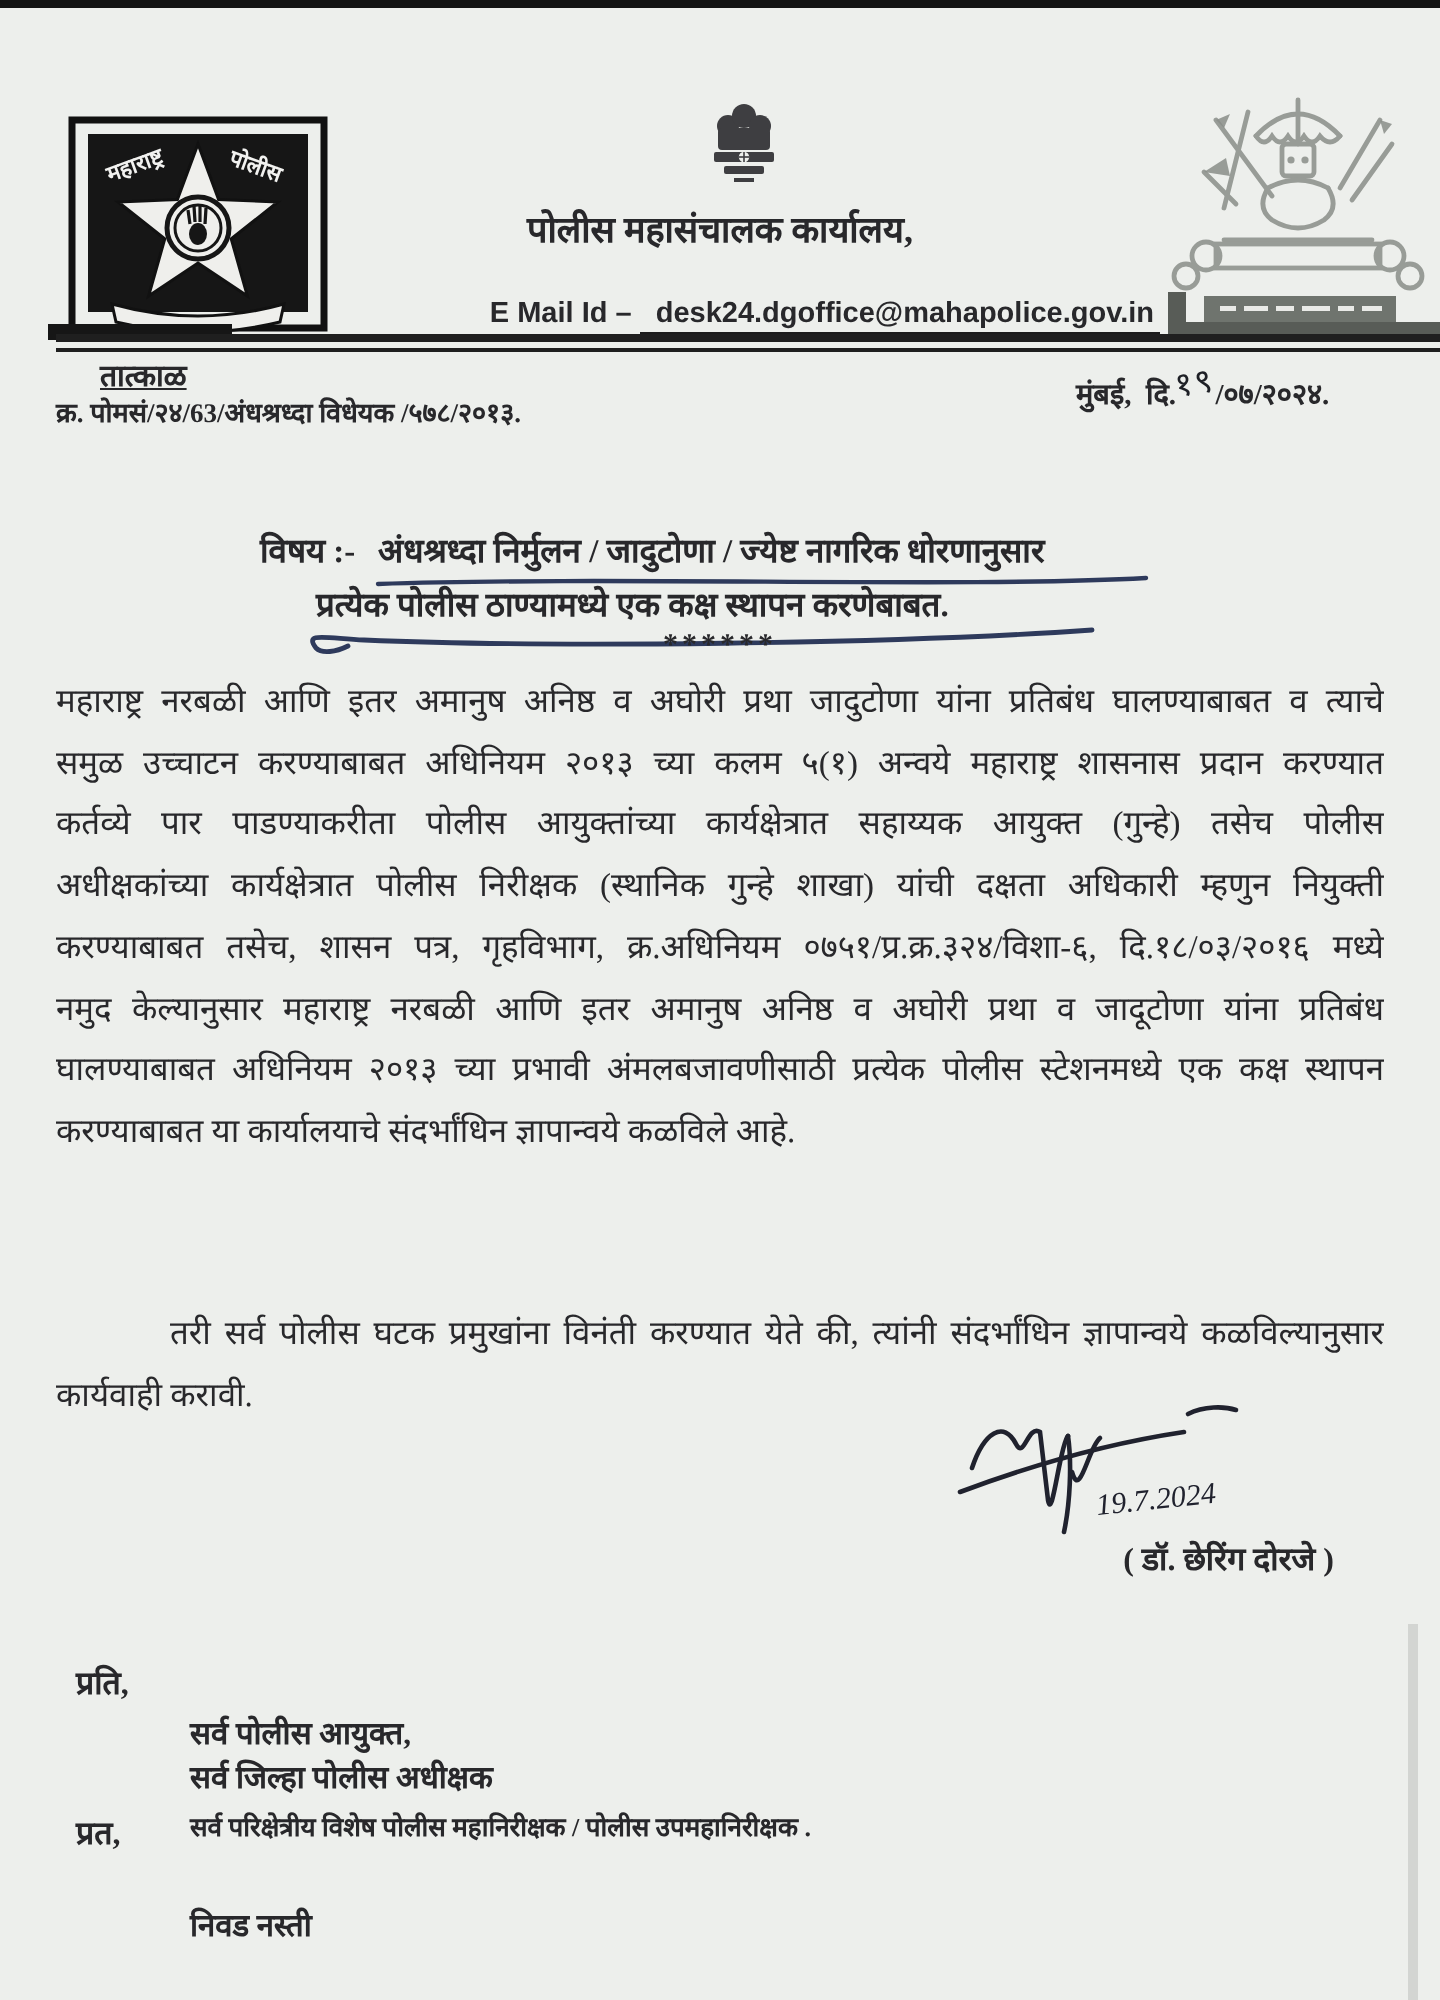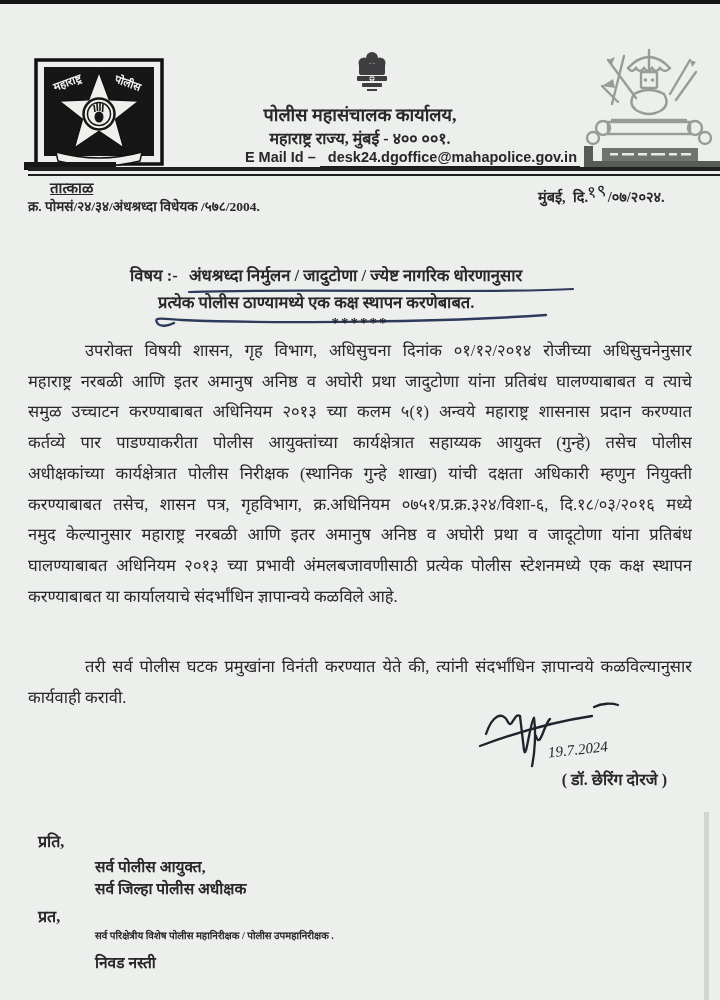--- a/index.html
+++ b/index.html
@@ -54,21 +54,21 @@
   .sig{left:472px;top:692px;width:172px;height:82px;}
   .sig-name{left:452px;top:768px;width:215px;text-align:right;font-size:16px;font-weight:bold;white-space:nowrap;}
   .sig-desig{left:422px;top:790px;width:292px;text-align:center;font-size:15.5px;font-weight:600;white-space:nowrap;}
 
   
   .dist{font-size:16px;font-weight:600;white-space:nowrap;}
   .prati{left:38px;top:830px;}
   .to1{left:95px;top:855px;font-size:15.5px;}
   .to2{left:95px;top:877px;font-size:15.5px;}
   .prat{left:38px;top:905px;}
-  .cc1{left:95px;top:928px;font-size:10px;}
+  .cc1{left:95px;top:904px;font-size:13px;}
   .cc2{left:95px;top:951px;font-size:15.5px;}
 
   .scanline-right{left:704px;top:812px;width:5px;height:188px;background:#d3d5d2;}
 </style>
 </head>
 <body>
 
 <div class="page">
 
   <div class="abs topbar"></div>
@@ -101,21 +101,20 @@
       <rect x="15" y="41" width="10" height="2"></rect>
     </g>
     <circle cx="20" cy="30.5" r="2.6" fill="#edefec"></circle>
     <g stroke="#3e3e41" stroke-width="0.8">
       <line x1="20" y1="28" x2="20" y2="33"></line>
         <line x1="17.5" y1="30.5" x2="22.5" y2="30.5"></line>
     </g>
   </svg>
 
   <div class="abs office1">पोलीस महासंचालक कार्यालय,</div>
-  <div class="abs office2">महाराष्ट्र राज्य, मुंबई - ४०० ००१.</div>
   <div class="abs email-row">
     <span>E Mail Id –</span>
     <span class="email">desk24.dgoffice@mahapolice.gov.in</span>
   </div>
 
   <svg class="abs stamp" viewBox="0 0 142 132">
     <g fill="none" stroke="#8a8e89" stroke-width="2.4" opacity="0.85" stroke-linecap="round">
       <path d="M50,26 Q71,4 92,26"></path>
       <path d="M50,26 q4,6 8,0 q4,6 8,0 q4,6 8,0 q4,6 8,0 q5,6 10,0"></path>
       <line x1="71" y1="8" x2="71" y2="30"></line>
@@ -150,40 +149,39 @@
       <rect x="91" y="111" width="8" height="2.5"></rect>
         <rect x="103" y="111" width="10" height="2.5"></rect>
     </g>
     <path d="M6,119 H142 V128 H6 Z" fill="#585c57"></path>
     <rect x="6" y="104" width="9" height="16" fill="#585c57"></rect>
   </svg>
 
   <div class="abs rule"></div>
 
   <div class="abs urgent">तात्काळ</div>
-  <div class="abs refno">क्र. पोमसं/२४/३४/अंधश्रध्दा विधेयक /५७८/2004.</div>
+  <div class="abs refno">क्र. पोमसं/२४/63/अंधश्रध्दा विधेयक /५७८/२०१३.</div>
   <div class="abs dateline">
     <span>मुंबई,</span>&nbsp;
     <span>दि.</span><span class="hw-day">१९</span><span>/०७/२०२४.</span>
   </div>
 
 
   <div class="abs vishay-label">विषय :-</div>
   <div class="abs vishay-l2">प्रत्येक पोलीस ठाण्यामध्ये एक कक्ष स्थापन करणेबाबत.</div>
   <div class="abs vishay-l1">अंधश्रध्दा निर्मुलन / जादुटोणा / ज्येष्ट नागरिक धोरणानुसार</div>
   <svg class="abs u1" viewBox="0 0 392 10">
     <path d="M4,6 C120,2 300,8 388,3" fill="none" stroke="#2e3a5c" stroke-width="2.2" stroke-linecap="round"></path>
   </svg>
   <svg class="abs u2" viewBox="0 0 406 17">
     <path d="M400,4 C300,11 130,13 36,9 C16,8 6,5 12,13 C15,16 22,15 28,12" fill="none" stroke="#2e3a5c" stroke-width="2.4" stroke-linecap="round"></path>
   </svg>
   <div class="abs stars">******</div>
 
   <div class="abs para para1">
-    <div class="bline first">उपरोक्त विषयी शासन, गृह विभाग, अधिसुचना दिनांक ०१/१२/२०१४ रोजीच्या अधिसुचनेनुसार</div>
     <div class="bline">महाराष्ट्र नरबळी आणि इतर अमानुष अनिष्ठ व अघोरी प्रथा जादुटोणा यांना प्रतिबंध घालण्याबाबत व त्याचे</div>
     <div class="bline">समुळ उच्चाटन करण्याबाबत अधिनियम २०१३ च्या कलम ५(१) अन्वये महाराष्ट्र शासनास प्रदान करण्यात</div>
     <div class="bline">कर्तव्ये पार पाडण्याकरीता पोलीस आयुक्तांच्या कार्यक्षेत्रात सहाय्यक आयुक्त (गुन्हे) तसेच पोलीस</div>
     <div class="bline">अधीक्षकांच्या कार्यक्षेत्रात पोलीस निरीक्षक (स्थानिक गुन्हे शाखा) यांची दक्षता अधिकारी म्हणुन नियुक्ती</div>
     <div class="bline">करण्याबाबत तसेच, शासन पत्र, गृहविभाग, क्र.अधिनियम ०७५१/प्र.क्र.३२४/विशा-६, दि.१८/०३/२०१६ मध्ये</div>
     <div class="bline">नमुद केल्यानुसार महाराष्ट्र नरबळी आणि इतर अमानुष अनिष्ठ व अघोरी प्रथा व जादूटोणा यांना प्रतिबंध</div>
     <div class="bline">घालण्याबाबत अधिनियम २०१३ च्या प्रभावी अंमलबजावणीसाठी प्रत्येक पोलीस स्टेशनमध्ये एक कक्ष स्थापन</div>
     <div class="bline last">करण्याबाबत या कार्यालयाचे संदर्भांधिन ज्ञापान्वये कळविले आहे.</div>
   </div>
 

